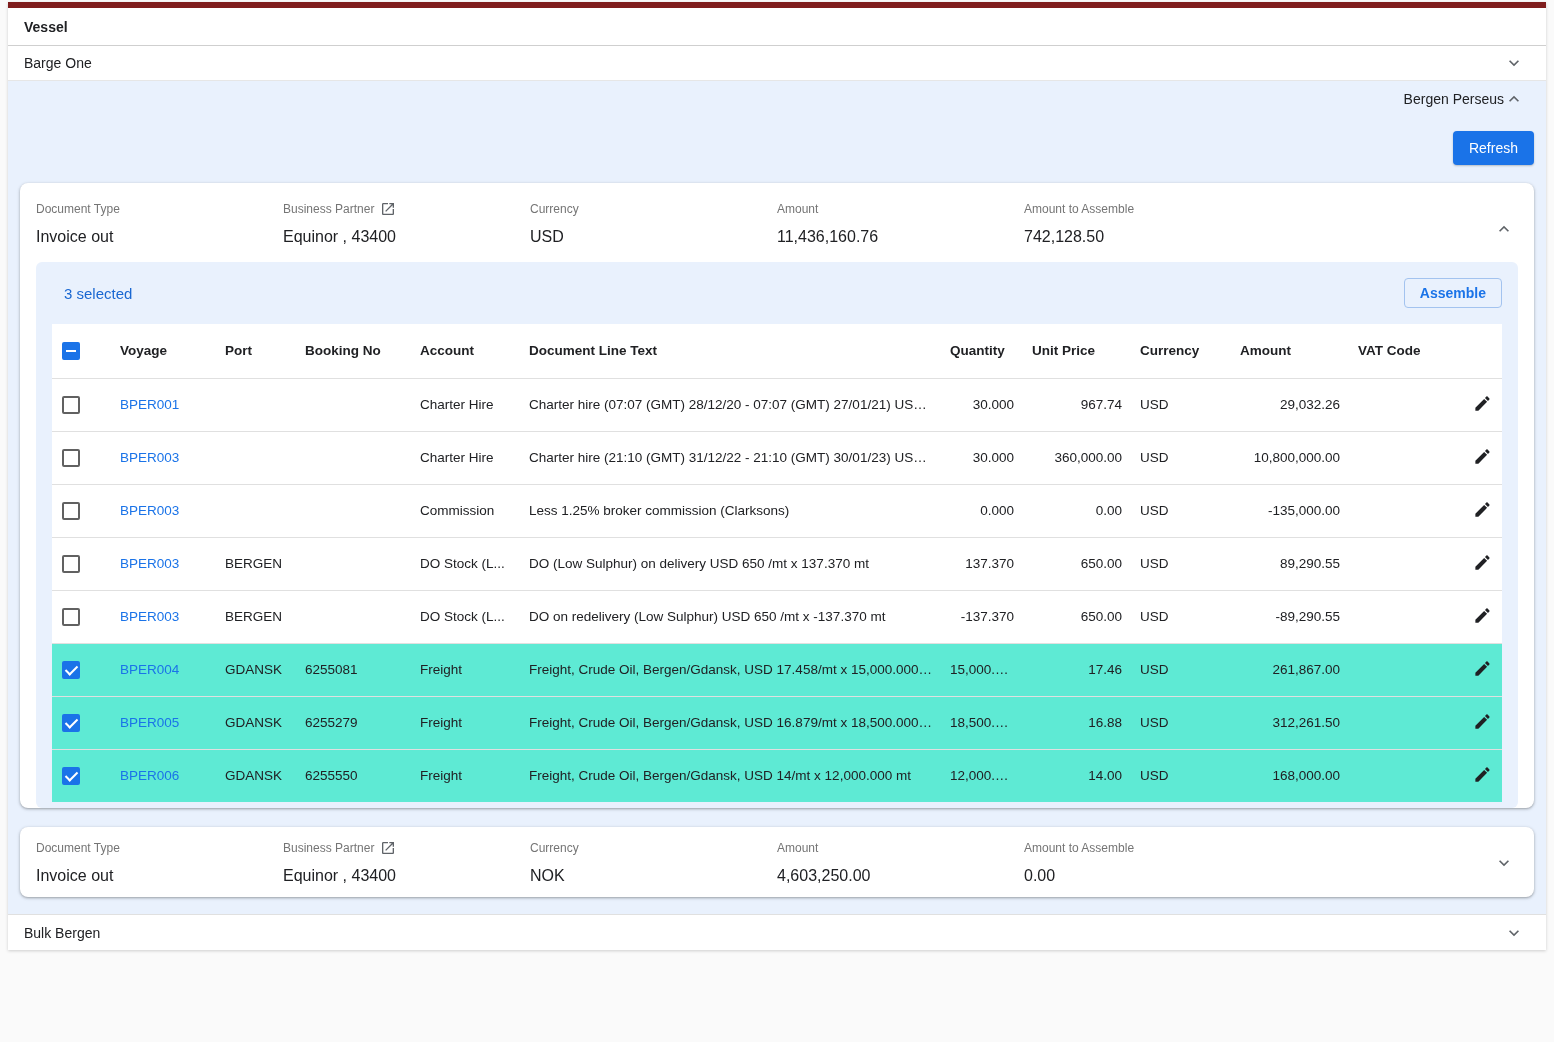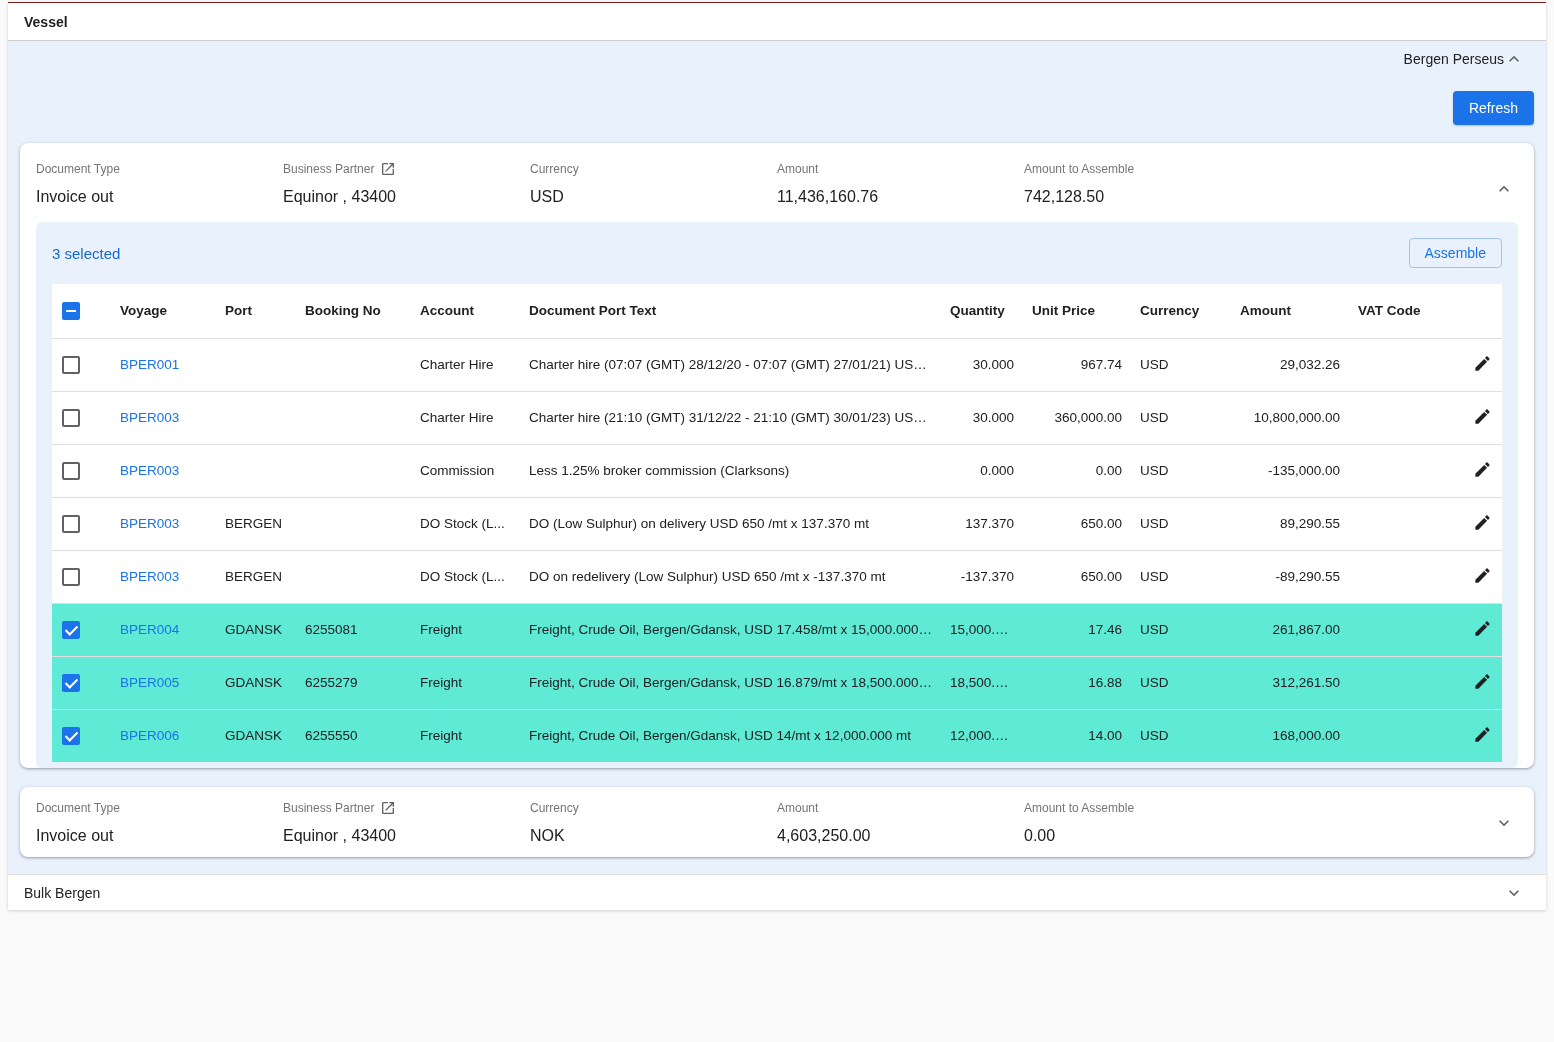--- a/index.html
+++ b/index.html
@@ -7,21 +7,21 @@
     width: 1554px; height: 1042px;
     background: #fafafa;
     font-family: "Liberation Sans", sans-serif;
     color: #202124;
     overflow: hidden;
   }
   .accordion {
     margin: 2px 8px 0;
     background: #fff;
     box-shadow: 0 1px 3px rgba(0,0,0,.18);
-    border-top: 1px solid #7f1d1d;
+    border-top: 6px solid #7f1d1d;
   }
   .acc-header {
     height: 38px; display: flex; align-items: center;
     padding: 0 16px; font-size: 14px; font-weight: 700;
     border-bottom: 1px solid #cfcfcf; background: #fff;
   }
   .acc-item {
     height: 35px; display: flex; align-items: center; justify-content: space-between;
     padding: 0 22px 0 16px; font-size: 14px; background: #fff;
     border-bottom: 1px solid #e6e6e6; cursor: pointer;
@@ -65,27 +65,27 @@
     position: absolute; right: 16px; top: 32px;
     background: none; border: none; cursor: pointer; padding: 4px;
   }
   .card2 .collapse-toggle { top: 22px; }
 
   .inner-panel {
     margin: 0 16px 19px; background: #e9f1fd; border-radius: 6px;
     padding: 0 16px 6px;
   }
   .selection-bar {
-    height: 62px; display: flex; align-items: center; justify-content: space-between;
+    height: 62px; display: flex; align-items: center; justify-content: space-between; margin-left: 12px;
   }
   .selection-count { font-size: 15px; color: #1967d2; }
   .assemble-btn {
     height: 30px; padding: 0 15px; background: transparent;
     border: 1px solid #a3c3ef; border-radius: 4px;
-    color: #1a73e8; font-size: 14px; font-family: inherit; cursor: pointer;
+    color: #1a73e8; font-size: 14px; font-family: inherit; cursor: pointer; font-weight: bold;
   }
 
   table.lines { width: 100%; border-collapse: collapse; background: #fff; table-layout: fixed; }
   table.lines th {
     height: 54px; font-size: 13.5px; font-weight: 700; color: #202124;
     text-align: left; vertical-align: middle; padding: 4px 8px 4px 10px;
     border-bottom: 1px solid #e0e0e0; line-height: 19px;
   }
   table.lines td {
     height: 53px; font-size: 13.5px; color: #202124;
@@ -127,20 +127,26 @@
 </head>
 <body>
 
 <div class="accordion">
 
   <div class="acc-header">
     <span>Vessel</span>
   </div>
 
 
+  <div class="acc-item">
+    <span>Barge One</span>
+    <svg class="chev" viewBox="0 0 24 24">
+        <path d="M16.59 8.59L12 13.17 7.41 8.59 6 10l6 6 6-6z"></path>
+      </svg>
+  </div>
 
   <div class="expanded">
     <div class="expanded-title">
       <span>Bergen Perseus</span>
       <svg class="chev up" viewBox="0 0 24 24">
           <path d="M16.59 8.59L12 13.17 7.41 8.59 6 10l6 6 6-6z"></path>
         </svg>
     </div>
 
     <div class="expanded-body">
@@ -201,21 +207,21 @@
                 <col style="width:82px">
                 <col style="width:72px">
             </colgroup>
             <thead>
               <tr>
                 <th class="c-cb"><span class="cb indeterminate"></span></th>
                 <th class="c-voyage">Voyage</th>
                 <th>Port</th>
                 <th>Booking No</th>
                 <th>Account</th>
-                <th>Document Port Text</th>
+                <th>Document Line Text</th>
                 <th class="num">Quantity</th>
                 <th class="num">Unit Price</th>
                 <th class="c-curr">Currency</th>
                 <th class="num">Amount</th>
                 <th class="c-vat">VAT Code</th>
                 <th class="c-edit"></th>
               </tr>
             </thead>
             <tbody id="lines-body">
                 <tr>

